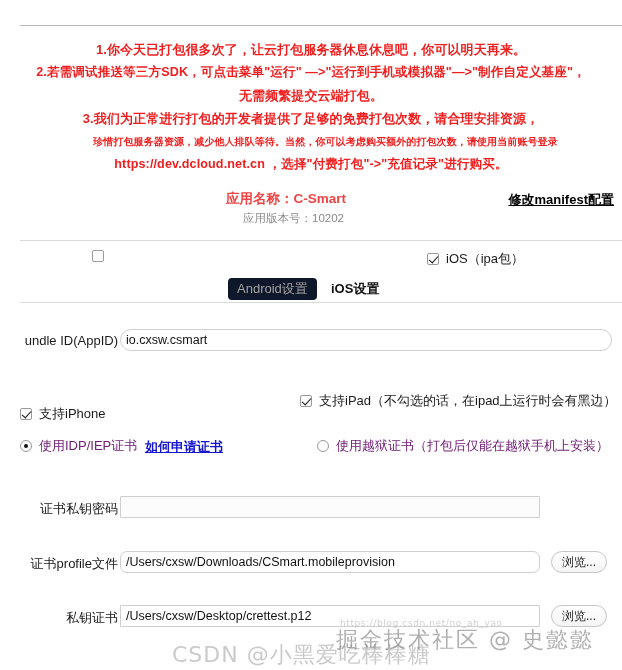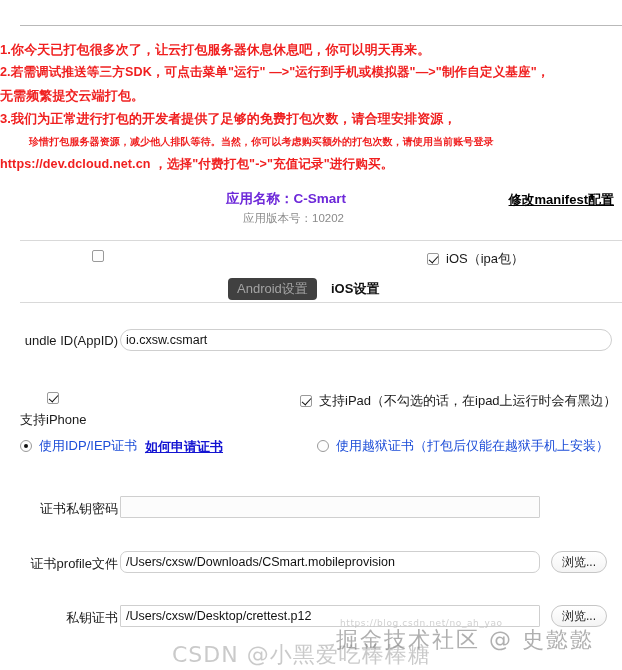--- a/index.html
+++ b/index.html
@@ -23,21 +23,21 @@
     height: 1px;
     background: #b9b9b9;
   }
   .rule.soft { background: #d9d9d9; }
 
   
   .notice {
     position: absolute;
     left: 0; right: 0;
     top: 38px;
-    text-align: left;
+    text-align: center;
     color: #f01f1f;
     font-size: 13px;
     font-weight: 700;
     line-height: 23px;
     letter-spacing: .1px;
     white-space: nowrap;
   }
   .notice div { white-space: nowrap; }
   .notice .ln2 { font-size: 12.6px; }
   .notice .ln5 { font-size: 10px; padding-left: 29px; }
@@ -47,21 +47,21 @@
   .appname-row {
     position: absolute;
     left: 0; right: 0; top: 190px;
     height: 40px;
   }
   .appname {
     position: absolute;
     left: 226px; top: 0;
     font-size: 13.5px;
     font-weight: 700;
-    color: #6d28d9;
+    color: #ef4444;
     white-space: nowrap;
   }
   .appver {
     position: absolute;
     left: 243px; top: 21px;
     font-size: 11.5px;
     color: #8a8a8a;
     white-space: nowrap;
   }
   .manifest-link {
@@ -118,21 +118,21 @@
   .tab {
     position: absolute;
     font-size: 13px;
     padding: 2px 9px;
     border-radius: 4px;
     white-space: nowrap;
     cursor: pointer;
   }
   .tab.disabled {
     color: #a3a3a3;
-    background: #404040;
+    background: #0f172a;
   }
   .tab.active {
     color: #111;
     font-weight: 700;
     background: transparent;
   }
 
   
   .lbl {
     position: absolute;
@@ -173,21 +173,21 @@
     font-family: "Liberation Sans", "DejaVu Sans", sans-serif;
   }
 
   
   .rdwrap {
     position: absolute;
     display: flex;
     align-items: center;
     gap: 7px;
     font-size: 13px;
-    color: #1d4ed8;
+    color: #701a75;
     white-space: nowrap;
     cursor: pointer;
   }
   .radio {
     width: 12px; height: 12px;
     border: 1px solid #9a9a9a;
     border-radius: 50%;
     background: #fdfdfd;
     position: relative;
     flex: none;
@@ -277,21 +277,21 @@
   <div class="tabs">
     <div class="tab disabled" style="left:228px;">Android设置</div>
     <div class="tab active" style="left:322px;">iOS设置</div>
   </div>
 
   <div class="rule soft" style="top:302px;"></div>
 
   <div class="lbl" style="left:-4px; top:333px; width:122px;">undle ID(AppID)</div>
   <input class="inp" style="left: 120px; top: 329px; width: 492px; border-radius: 11px;" value="io.cxsw.csmart">
 
-  <label class="cbwrap" style="left:20px; top:392px;flex-direction:column;">
+  <label class="cbwrap" style="left:20px; top:405px;">
     <span class="box checked"></span>
     <span>支持iPhone</span>
   </label>
   <label class="cbwrap" style="left:300px; top:392px;">
     <span class="box checked"></span>
     <span>支持iPad（不勾选的话，在ipad上运行时会有黑边）</span>
   </label>
 
   <label class="rdwrap" style="left:20px; top:437px;">
     <span class="radio on"></span>

